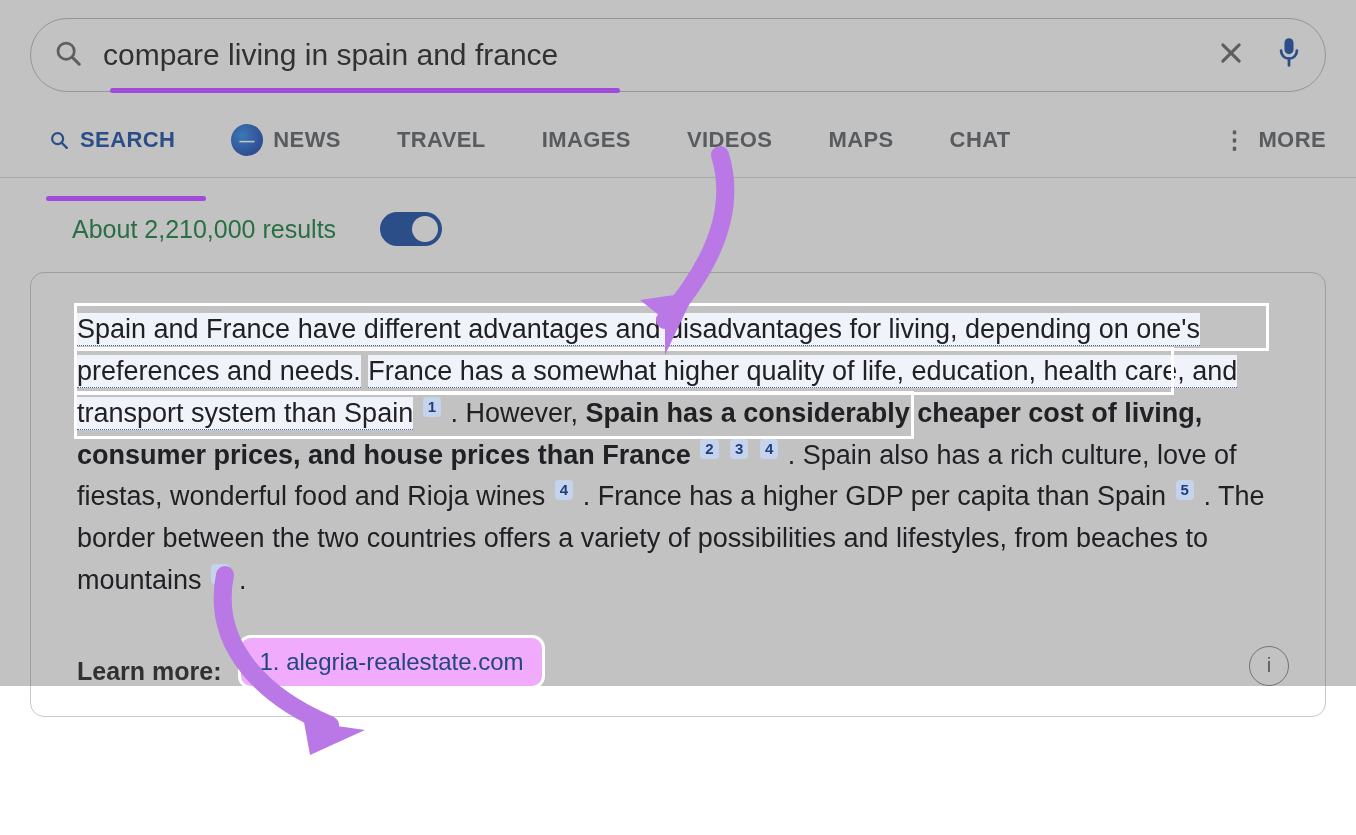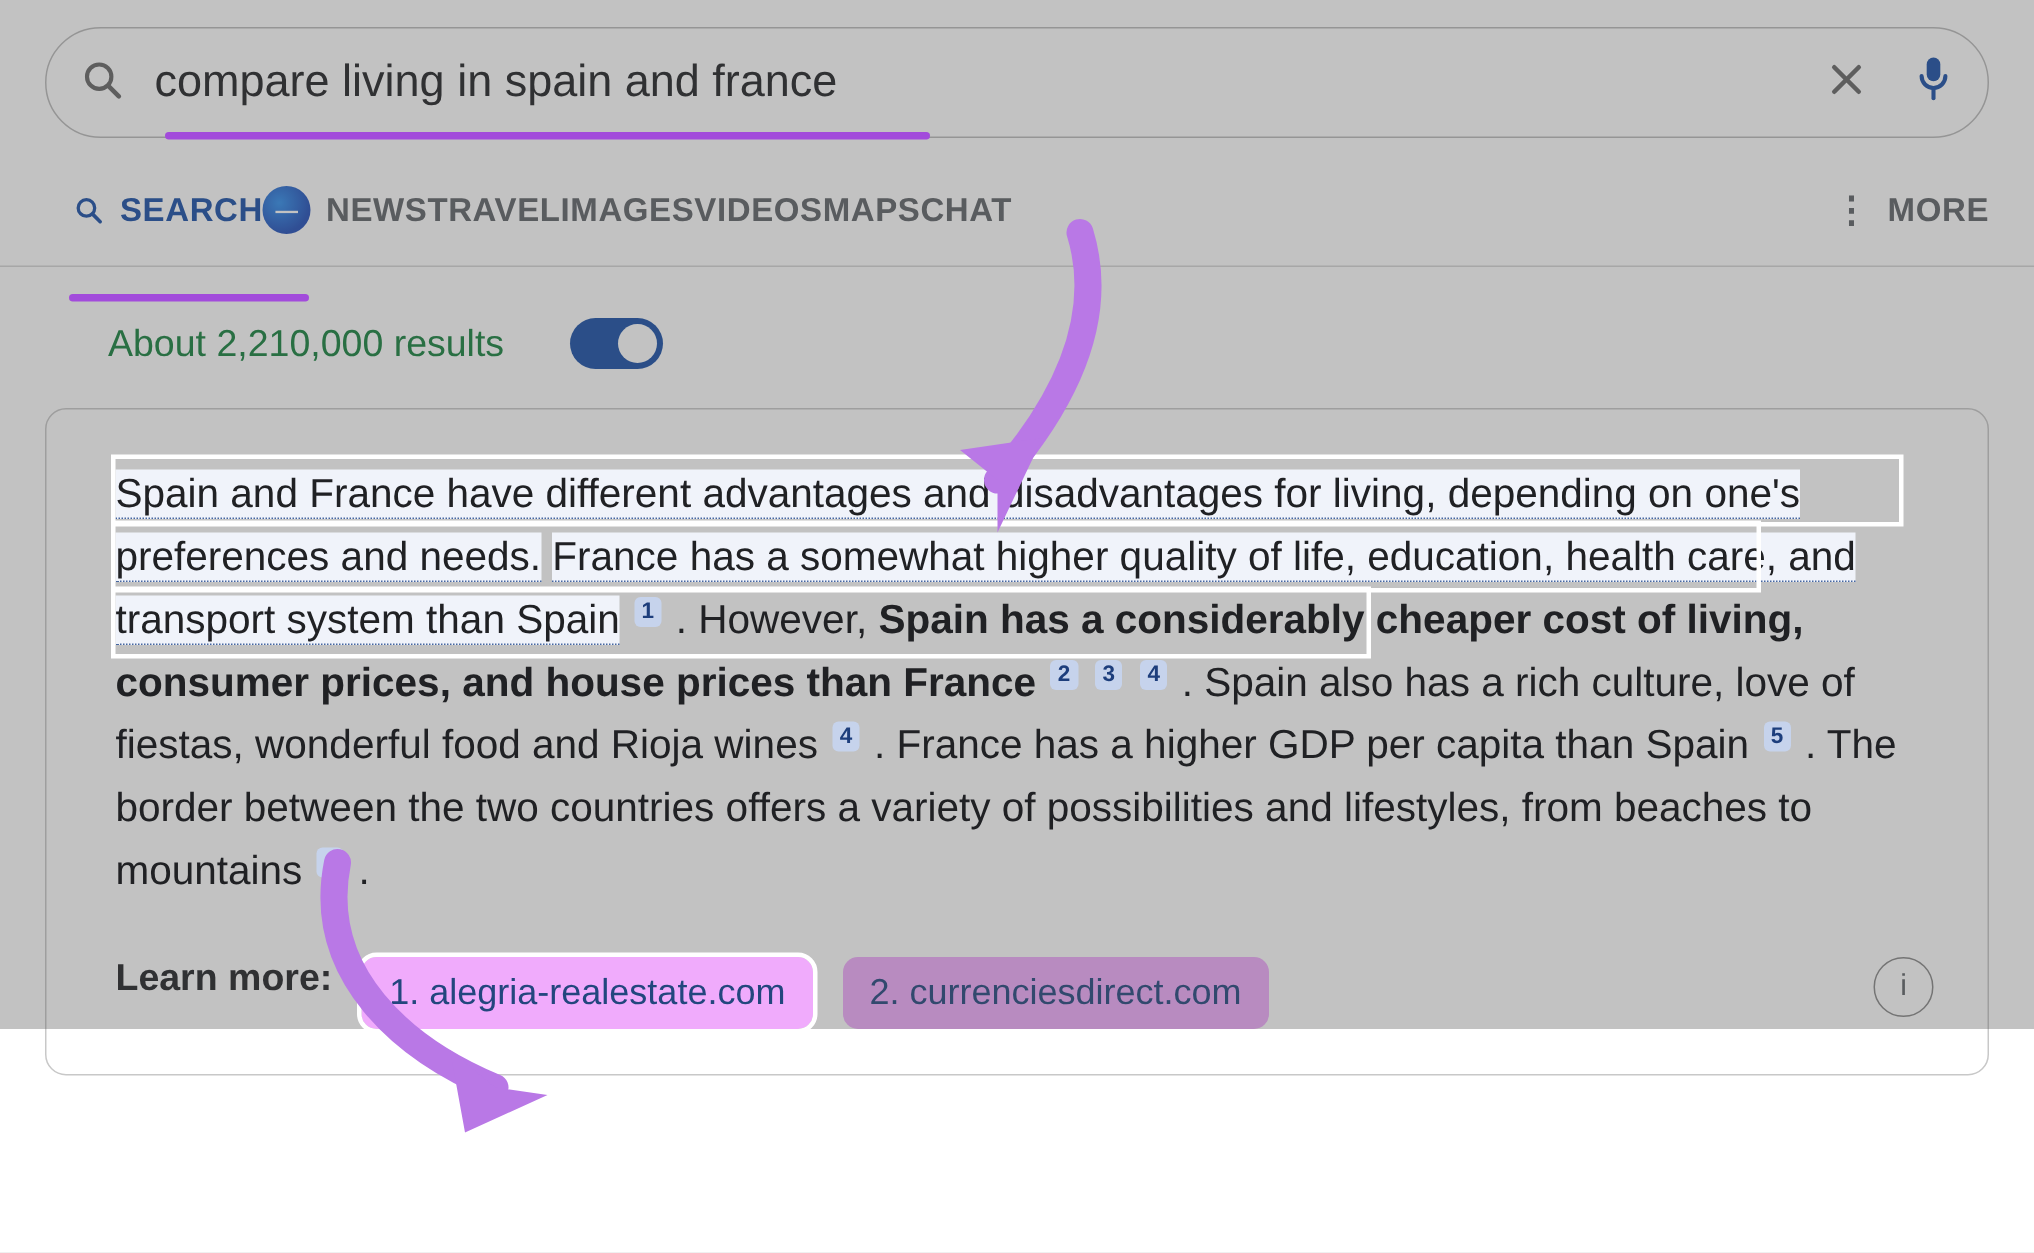--- a/index.html
+++ b/index.html
@@ -23,21 +23,21 @@
   .sb-right { display: flex; align-items: center; gap: 30px; }
   .sb-right .clear { color: #555; cursor: pointer; }
   .sb-right .mic { color: #174ea6; cursor: pointer; }
 
   .sb-underline {
     position: absolute; left: 110px; top: 88px; width: 510px; height: 5px;
     background: #a24bdb; border-radius: 3px; z-index: 60;
   }
 
   
-  .tabs { display: flex; margin-top: 32px; padding-left: 18px;
+  .tabs { display: flex; gap: 56px; margin-top: 32px; padding-left: 18px;
           border-bottom: 1px solid transparent; }
   .tab { display: flex; align-items: center; gap: 10px; color: #5f6368; font-size: 22px;
          font-weight: 600; letter-spacing: 0.4px; padding-bottom: 20px; cursor: pointer; }
   .tab.active { color: #174ea6; position: relative; }
   .divider { height: 1px; background: #d6d6d6; margin: 0 -30px; }
   .tab-underline {
     position: absolute; left: 46px; top: 196px; width: 160px; height: 5px;
     background: #a24bdb; border-radius: 3px; z-index: 60;
   }
   .chat-bubble {
@@ -71,21 +71,21 @@
     border-bottom: 1.5px dotted #4566a0;
     padding: 1px 0;
   }
   .answer b { font-weight: 700; }
   .cite {
     display: inline-block; min-width: 18px; padding: 1px 5px;
     background: #c6d3ec; color: #1d3e7c; font-size: 15px; font-weight: 700;
     border-radius: 4px; vertical-align: super; line-height: 1.2; margin: 0 2px;
   }
 
-  .learn-row { display:flex; align-items: flex-start; gap: 20px; margin-top: 36px; }
+  .learn-row { display:flex; align-items: flex-end; gap: 20px; margin-top: 36px; }
   .learn-label { font-size: 25px; font-weight: 700; color:#202124; }
   .chip {
     display:inline-block; background:#f0abfc; color:#23467e;
     font-size: 24px; padding: 10px 18px; border-radius: 10px; cursor:pointer;
   }
   .chip.primary { outline: 3px solid #fff; outline-offset: 0; position: relative; z-index: 60; }
   .info-btn {
     margin-left:auto; width:40px; height:40px; border-radius:50%;
     display:flex; align-items:center; justify-content:center;
     color:#5f6368; cursor:pointer; font-size:20px; border:1.5px solid #888;
@@ -197,21 +197,20 @@
       <span class="cite">5</span>
       <span>. The border between the two countries offers a variety of possibilities and lifestyles, from beaches to mountains</span>
       <span> </span>
       <span class="cite">4</span>
       <span>.</span>
     </p>
 
     <div class="learn-row">
       <span class="learn-label">Learn more:</span>
       <span class="chip primary">1. alegria-realestate.com</span>
-      <span class="chip">2. currenciesdirect.com</span>
       <span class="info-btn">i</span>
     </div>
   </div>
 
   <div class="arrow" style="left:610px; top:140px;">
     <svg width="160" height="230">
       <path d="M110 15 C 130 80, 90 140, 55 180"></path>
       <polygon points="55,180 30,160 85,152 55,215"></polygon>
     </svg>
   </div>

